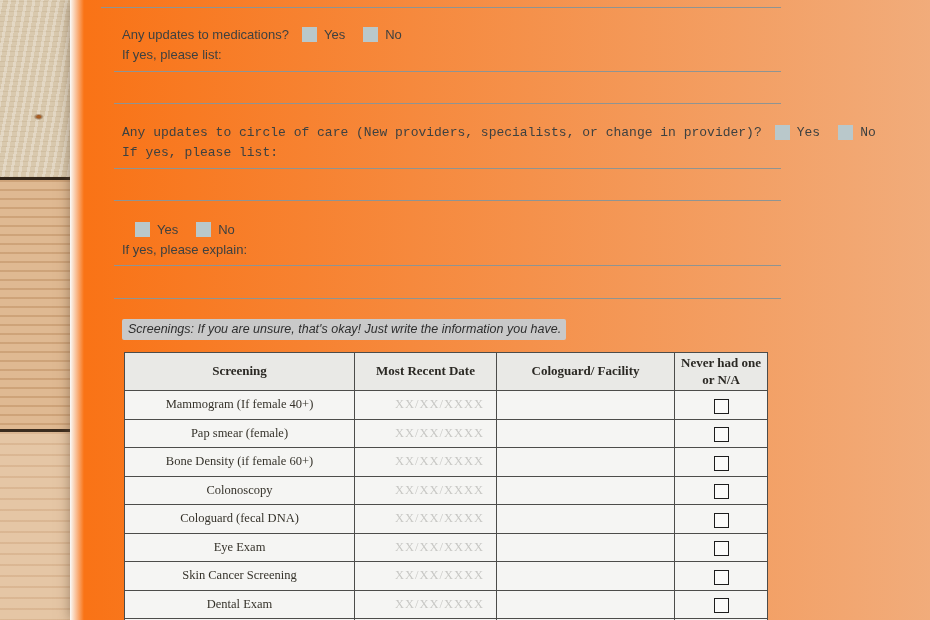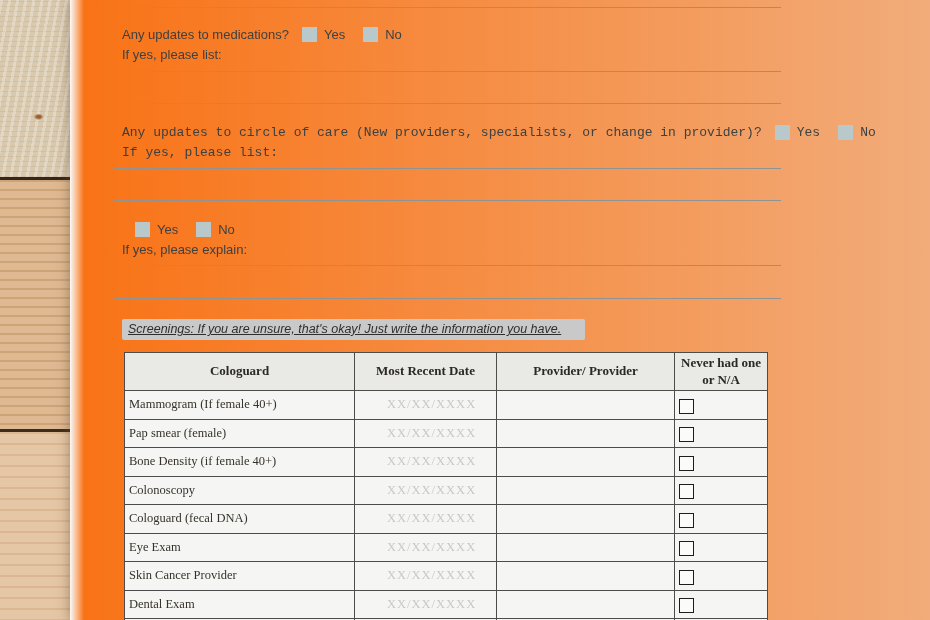--- a/index.html
+++ b/index.html
@@ -45,30 +45,30 @@
   
   .qblock{position:absolute;left:52px;color:#3e4140;font-size:13px;line-height:17px;}
   .qline{display:flex;align-items:center;white-space:nowrap;}
   .yn{width:15px;height:15px;background:#b9c8cb;flex:none;}
   .yn-yes{margin-left:13px;margin-right:7px;}
   .yn-no{margin-left:18px;margin-right:7px;}
   .followup{margin-top:3px;}
 
   
   .note{position:absolute;left:52px;top:319px;background:#c9c9c9;color:#2e2e2e;
-    font-style:italic;font-size:12.5px;line-height:15px;padding:3px 24px 3px 6px;border-radius:2px;text-decoration:underline;}
+    font-style:italic;font-size:12.5px;line-height:15px;padding:3px 5px 3px 6px;border-radius:2px;}
 
   
   .stable{position:absolute;left:54px;top:352px;width:643px;border-collapse:collapse;table-layout:fixed;
     font-family:"Liberation Serif",serif;background:#f5f5f3;}
   .stable,.stable th,.stable td{border:1px solid #4c4c4a;}
   .stable{border-width:1.5px;}
   .stable th{height:35px;background:#e9e9e6;color:#2b2924;font-size:13px;font-weight:bold;
     line-height:1.3;padding:1px 4px;text-align:center;}
-  .stable td{height:27.5px;padding:0 4px;text-align:left;vertical-align:middle;}
+  .stable td{height:27.5px;padding:0 4px;text-align:center;vertical-align:middle;}
   td.c-screen{font-size:12.5px;color:#35322a;}
   td.c-date{font-size:12.5px;color:#c8c8c5;letter-spacing:1px;padding-left:32px;}
   .cb{display:inline-block;width:13px;height:13px;border:1.5px solid #1d1d1d;background:#fbfbfa;vertical-align:middle;}
 </style>
 </head>
 <body>
 
 <div class="scene">
 
   <div class="wood wood-left">
@@ -132,41 +132,41 @@
 
     <table class="stable">
       <colgroup>
         <col style="width:230px">
           <col style="width:142px">
           <col style="width:178px">
           <col style="width:93px">
       </colgroup>
       <thead>
         <tr>
-          <th>Cologuard</th>
+          <th>Screening</th>
           <th>Most Recent Date</th>
-          <th>Provider/ Provider</th>
+          <th>Cologuard/ Facility</th>
           <th>Never had one or N/A</th>
         </tr>
       </thead>
       <tbody>
         <tr>
           <td class="c-screen">Mammogram (If female 40+)</td>
           <td class="c-date">XX/XX/XXXX</td>
           <td class="c-prov"></td>
           <td class="c-never"><span class="cb"></span></td>
         </tr>
         <tr>
           <td class="c-screen">Pap smear (female)</td>
           <td class="c-date">XX/XX/XXXX</td>
           <td class="c-prov"></td>
           <td class="c-never"><span class="cb"></span></td>
         </tr>
         <tr>
-          <td class="c-screen">Bone Density (if female 40+)</td>
+          <td class="c-screen">Bone Density (if female 60+)</td>
           <td class="c-date">XX/XX/XXXX</td>
           <td class="c-prov"></td>
           <td class="c-never"><span class="cb"></span></td>
         </tr>
         <tr>
           <td class="c-screen">Colonoscopy</td>
           <td class="c-date">XX/XX/XXXX</td>
           <td class="c-prov"></td>
           <td class="c-never"><span class="cb"></span></td>
         </tr>
@@ -176,21 +176,21 @@
           <td class="c-prov"></td>
           <td class="c-never"><span class="cb"></span></td>
         </tr>
         <tr>
           <td class="c-screen">Eye Exam</td>
           <td class="c-date">XX/XX/XXXX</td>
           <td class="c-prov"></td>
           <td class="c-never"><span class="cb"></span></td>
         </tr>
         <tr>
-          <td class="c-screen">Skin Cancer Provider</td>
+          <td class="c-screen">Skin Cancer Screening</td>
           <td class="c-date">XX/XX/XXXX</td>
           <td class="c-prov"></td>
           <td class="c-never"><span class="cb"></span></td>
         </tr>
         <tr>
           <td class="c-screen">Dental Exam</td>
           <td class="c-date">XX/XX/XXXX</td>
           <td class="c-prov"></td>
           <td class="c-never"><span class="cb"></span></td>
         </tr>

